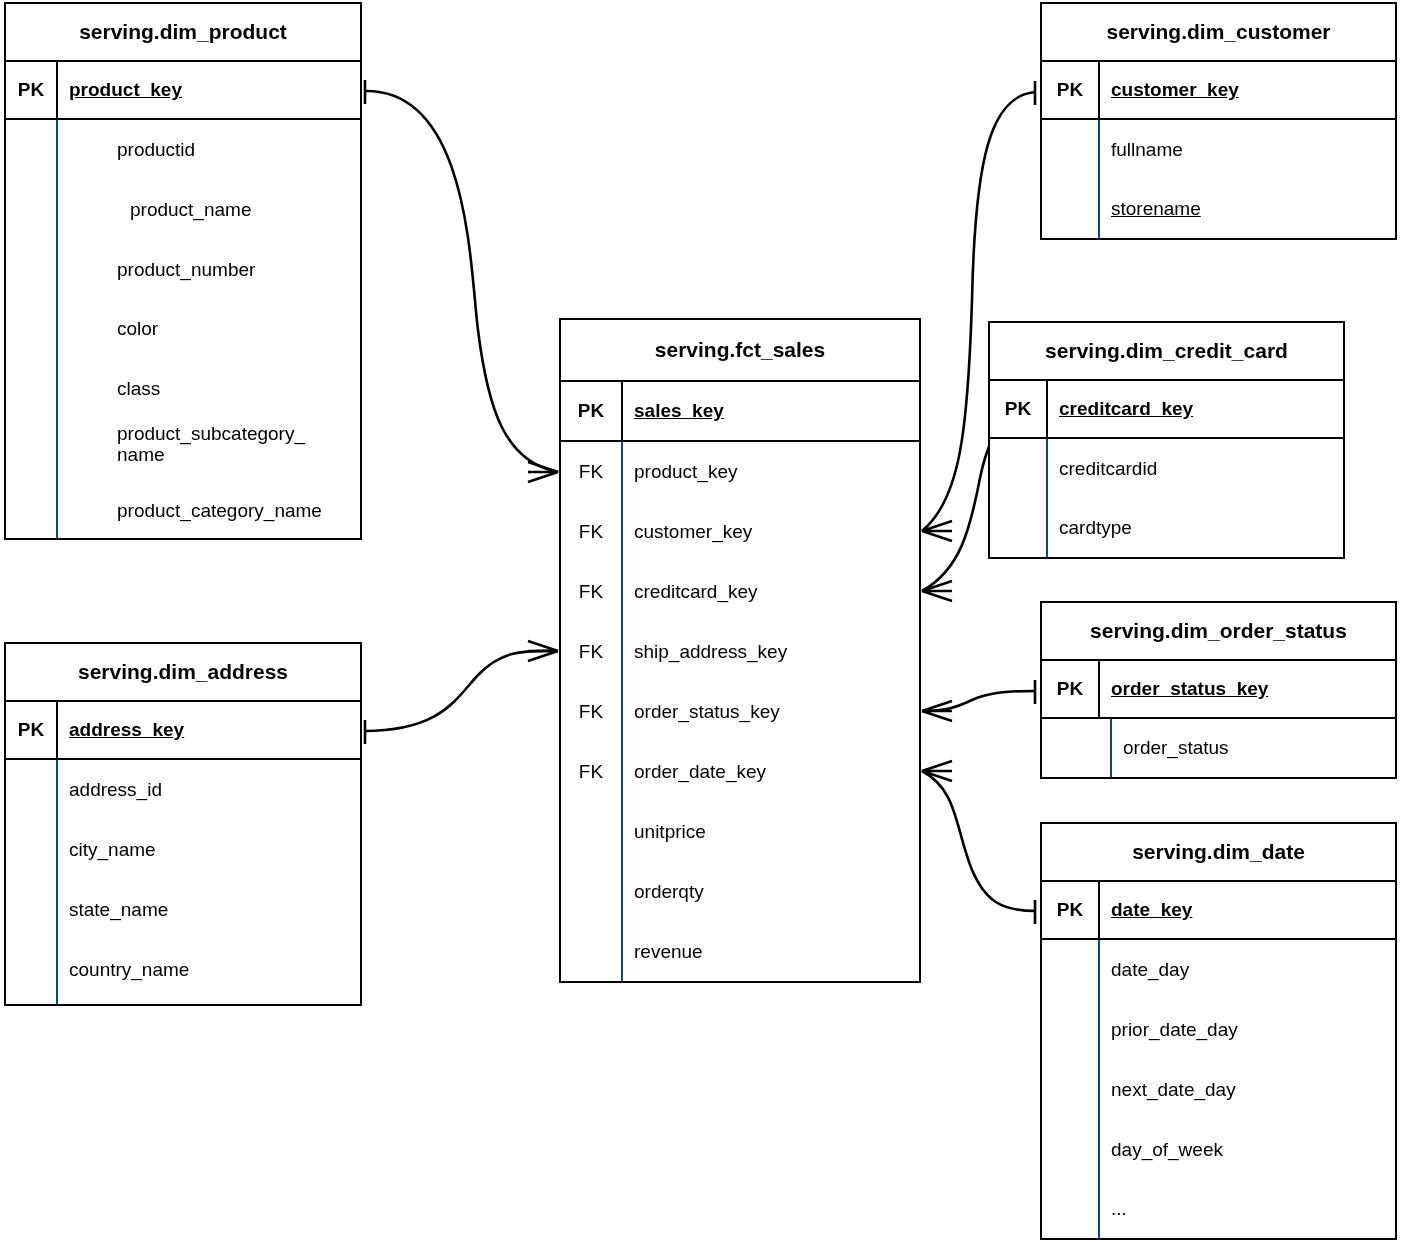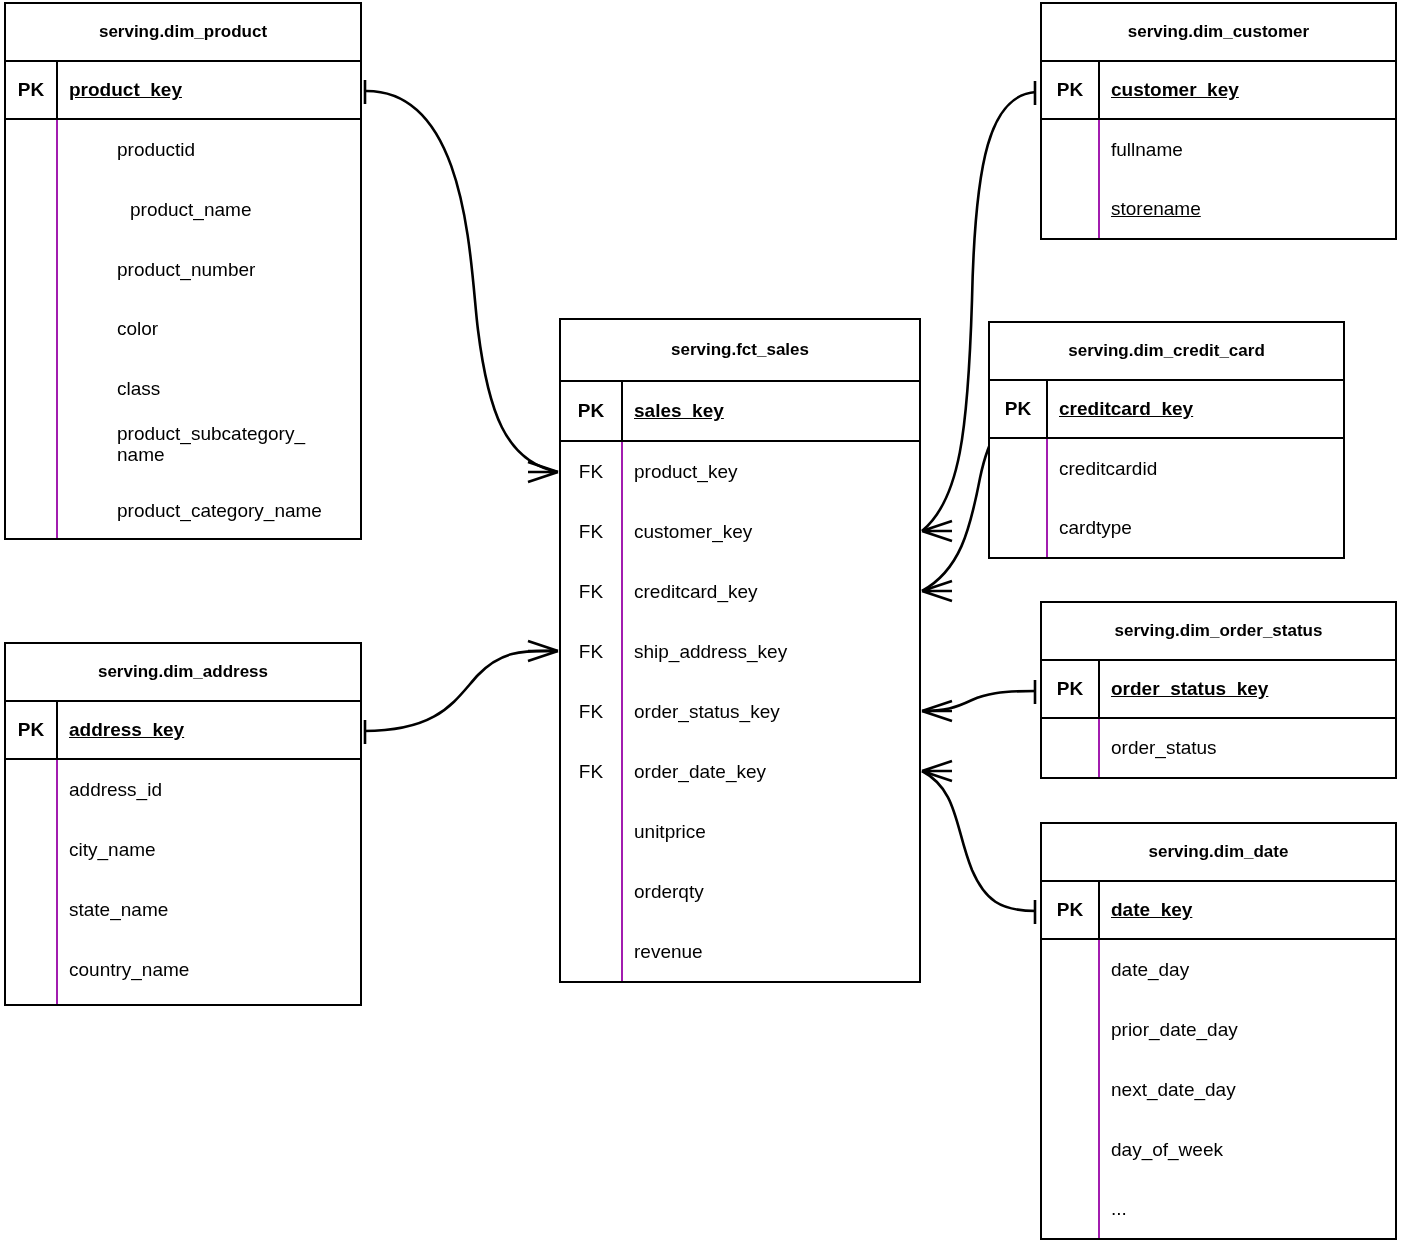--- a/index.html
+++ b/index.html
@@ -29,21 +29,21 @@
     box-sizing: border-box;
     border: 2px solid #000000;
     background: #ffffff;
     z-index: 2;
   }
   .ent-title {
     box-sizing: border-box;
     width: 100%;
     text-align: center;
     font-weight: bold;
-    font-size: 17px;
+    font-size: 21px;
     color: #000000;
     border-bottom: 2px solid #000000;
     display: flex;
     align-items: center;
     justify-content: center;
   }
   .ent-row {
     display: flex;
     box-sizing: border-box;
     width: 100%;
@@ -78,21 +78,21 @@
     text-decoration: underline;
   }
   .body-block {
     display: flex;
     width: 100%;
     box-sizing: border-box;
   }
   .body-keys {
     box-sizing: border-box;
     flex: 0 0 auto;
-    border-right: 2px solid #a21caf;
+    border-right: 2px solid #0c4a6e;
     display: flex;
     flex-direction: column;
   }
   .body-attrs {
     box-sizing: border-box;
     flex: 1 1 auto;
     display: flex;
     flex-direction: column;
   }
   .bk-cell {
@@ -246,21 +246,21 @@
       </div>
     </div>
   </div>
 
   <div class="entity" style="left:1040px; top:601px; width:357px; height:178px;">
     <div class="ent-title" style="height:58px;">serving.dim_order_status</div>
     <div class="ent-row row-pk" style="height:58px;">
       <div class="keycol bold" style="width:58px;">PK</div>
       <div class="attrcol pkname">order_status_key</div>
     </div>
-    <div class="body-block" style="height:58px;">
+    <div class="body-block" style="height:58px;padding-left:12px;">
       <div class="body-keys" style="width:58px;"></div>
       <div class="body-attrs">
         <div class="ba-cell" style="height:58px;">order_status</div>
       </div>
     </div>
   </div>
 
   <div class="entity" style="left:1040px; top:822px; width:357px; height:418px;">
     <div class="ent-title" style="height:58px;">serving.dim_date</div>
     <div class="ent-row row-pk" style="height:58px;">

